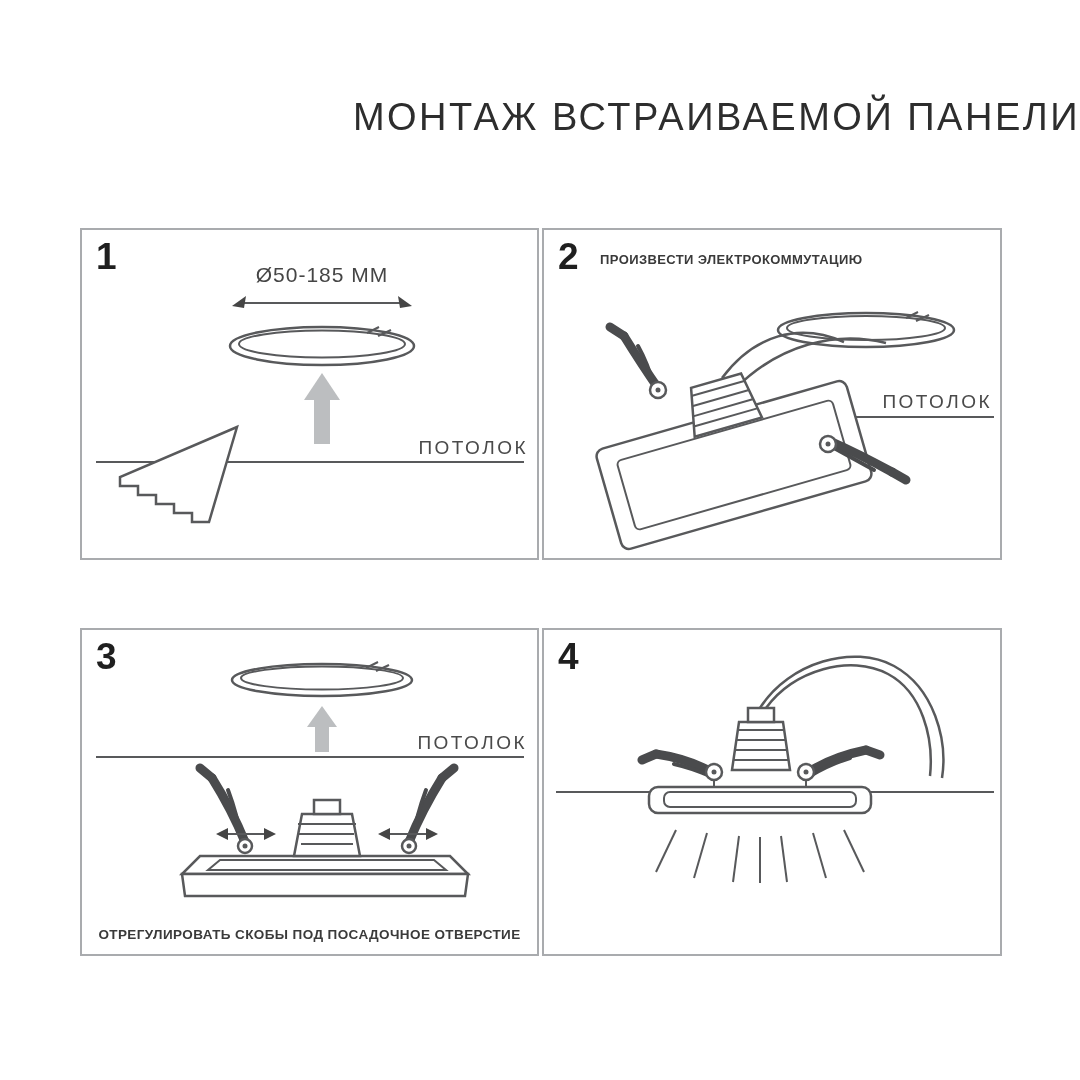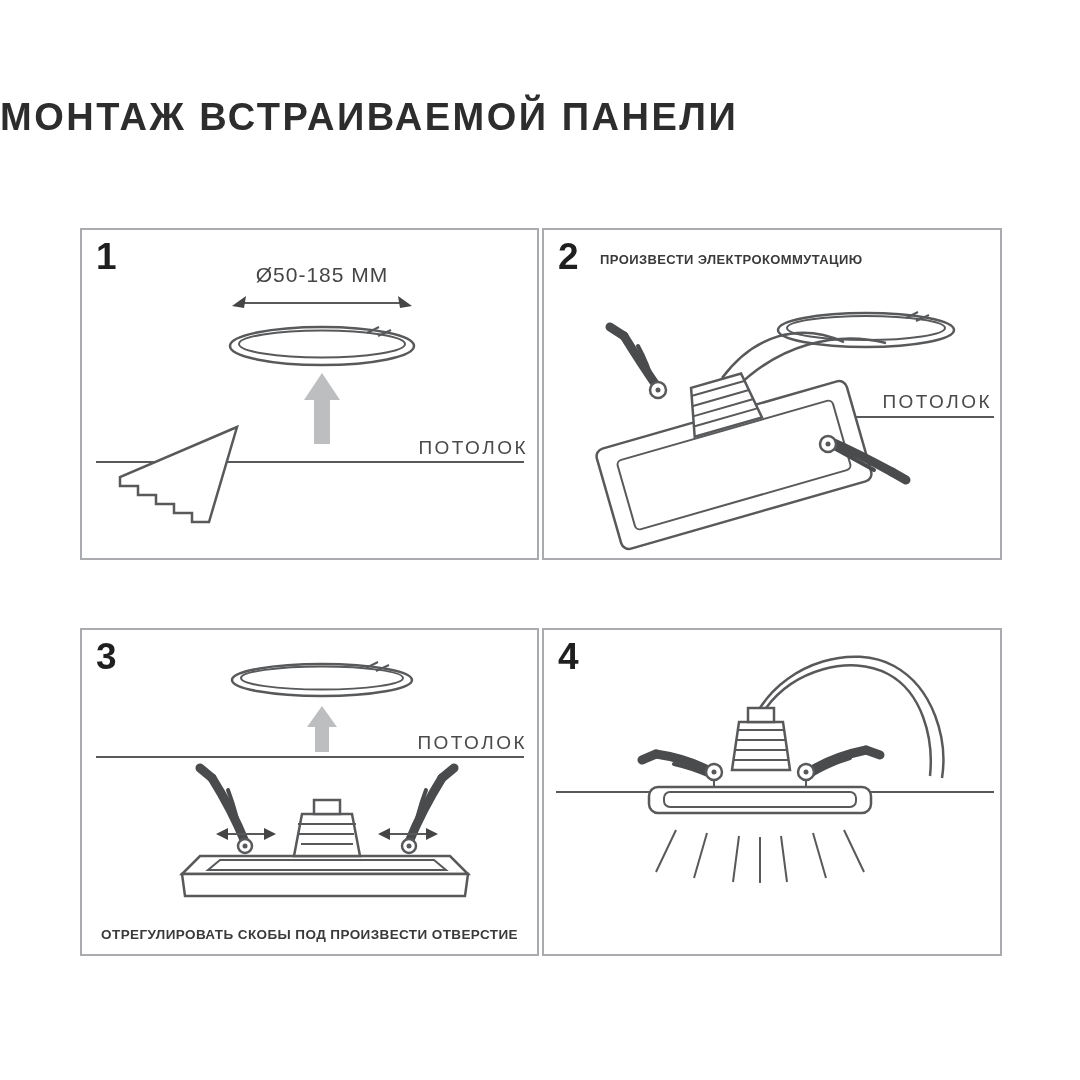--- a/index.html
+++ b/index.html
@@ -1,19 +1,19 @@
 <!DOCTYPE html>
 <html><head>
 <meta charset="utf-8">
 <style>
   html,body{margin:0;padding:0;background:#ffffff;}
   .canvas{position:relative;width:1080px;height:1080px;background:#fff;overflow:hidden;
           font-family:"Liberation Sans",sans-serif;color:#2f2f2f;}
-  .title{position:absolute;top:96px;left:0;right:0;text-align:left;
-         font-size:38px;font-weight:700;letter-spacing:2.5px;color:#2d2d2d;}
+  .title{position:absolute;top:96px;left:0;right:0;text-align:right;
+         font-size:38px;font-weight:400;letter-spacing:2.5px;color:#2d2d2d;}
   .panel{position:absolute;background:#fff;border:2px solid #a9abae;box-sizing:border-box;}
   .panel-1{left:80px;top:228px;width:459px;height:332px;}
   .panel-2{left:542px;top:228px;width:460px;height:332px;}
   .panel-3{left:80px;top:628px;width:459px;height:328px;}
   .panel-4{left:542px;top:628px;width:460px;height:328px;}
   .step-num{position:absolute;left:14px;top:8px;font-size:37px;font-weight:700;color:#1f1f1f;line-height:1;}
   .cap-top{position:absolute;left:56px;top:22px;font-size:13px;font-weight:700;
            letter-spacing:.4px;color:#3a3a3a;text-align:center;}
   .cap-bottom{position:absolute;left:0;right:0;bottom:12px;text-align:center;
               font-size:13.5px;font-weight:700;letter-spacing:.4px;color:#3a3a3a;}
@@ -161,21 +161,21 @@
         <path class="clip" d="M327 212 Q340 180 360 148"></path>
         <path class="clip" d="M360 148 L372 138"></path>
         <path class="clip2" d="M330 212 Q335 184 344 160"></path>
         <circle class="pivot" cx="327" cy="216" r="7"></circle>
         <circle class="pivotdot" cx="327" cy="216" r="2.5"></circle>
         <line class="ln" x1="302" y1="204" x2="350" y2="204"></line>
         <polygon class="darrow" points="296,204 308,198 308,210"></polygon>
         <polygon class="darrow" points="356,204 344,198 344,210"></polygon>
       </g>
     </svg>
-    <div class="cap-bottom">ОТРЕГУЛИРОВАТЬ СКОБЫ ПОД ПРОИЗВЕСТИ ОТВЕРСТИЕ</div>
+    <div class="cap-bottom">ОТРЕГУЛИРОВАТЬ СКОБЫ ПОД ПОСАДОЧНОЕ ОТВЕРСТИЕ</div>
   </div>
 
   <div class="panel panel-4">
     <div class="step-num">4</div>
     <svg class="illus" viewBox="0 0 456 324">
 
       <g>
         <path class="ln25" d="M216 78 C245 32 310 14 350 36 C390 58 404 110 398 148"></path>
         <path class="ln25" d="M222 78 C250 40 306 24 344 44 C378 62 390 108 386 146"></path>
       </g>

